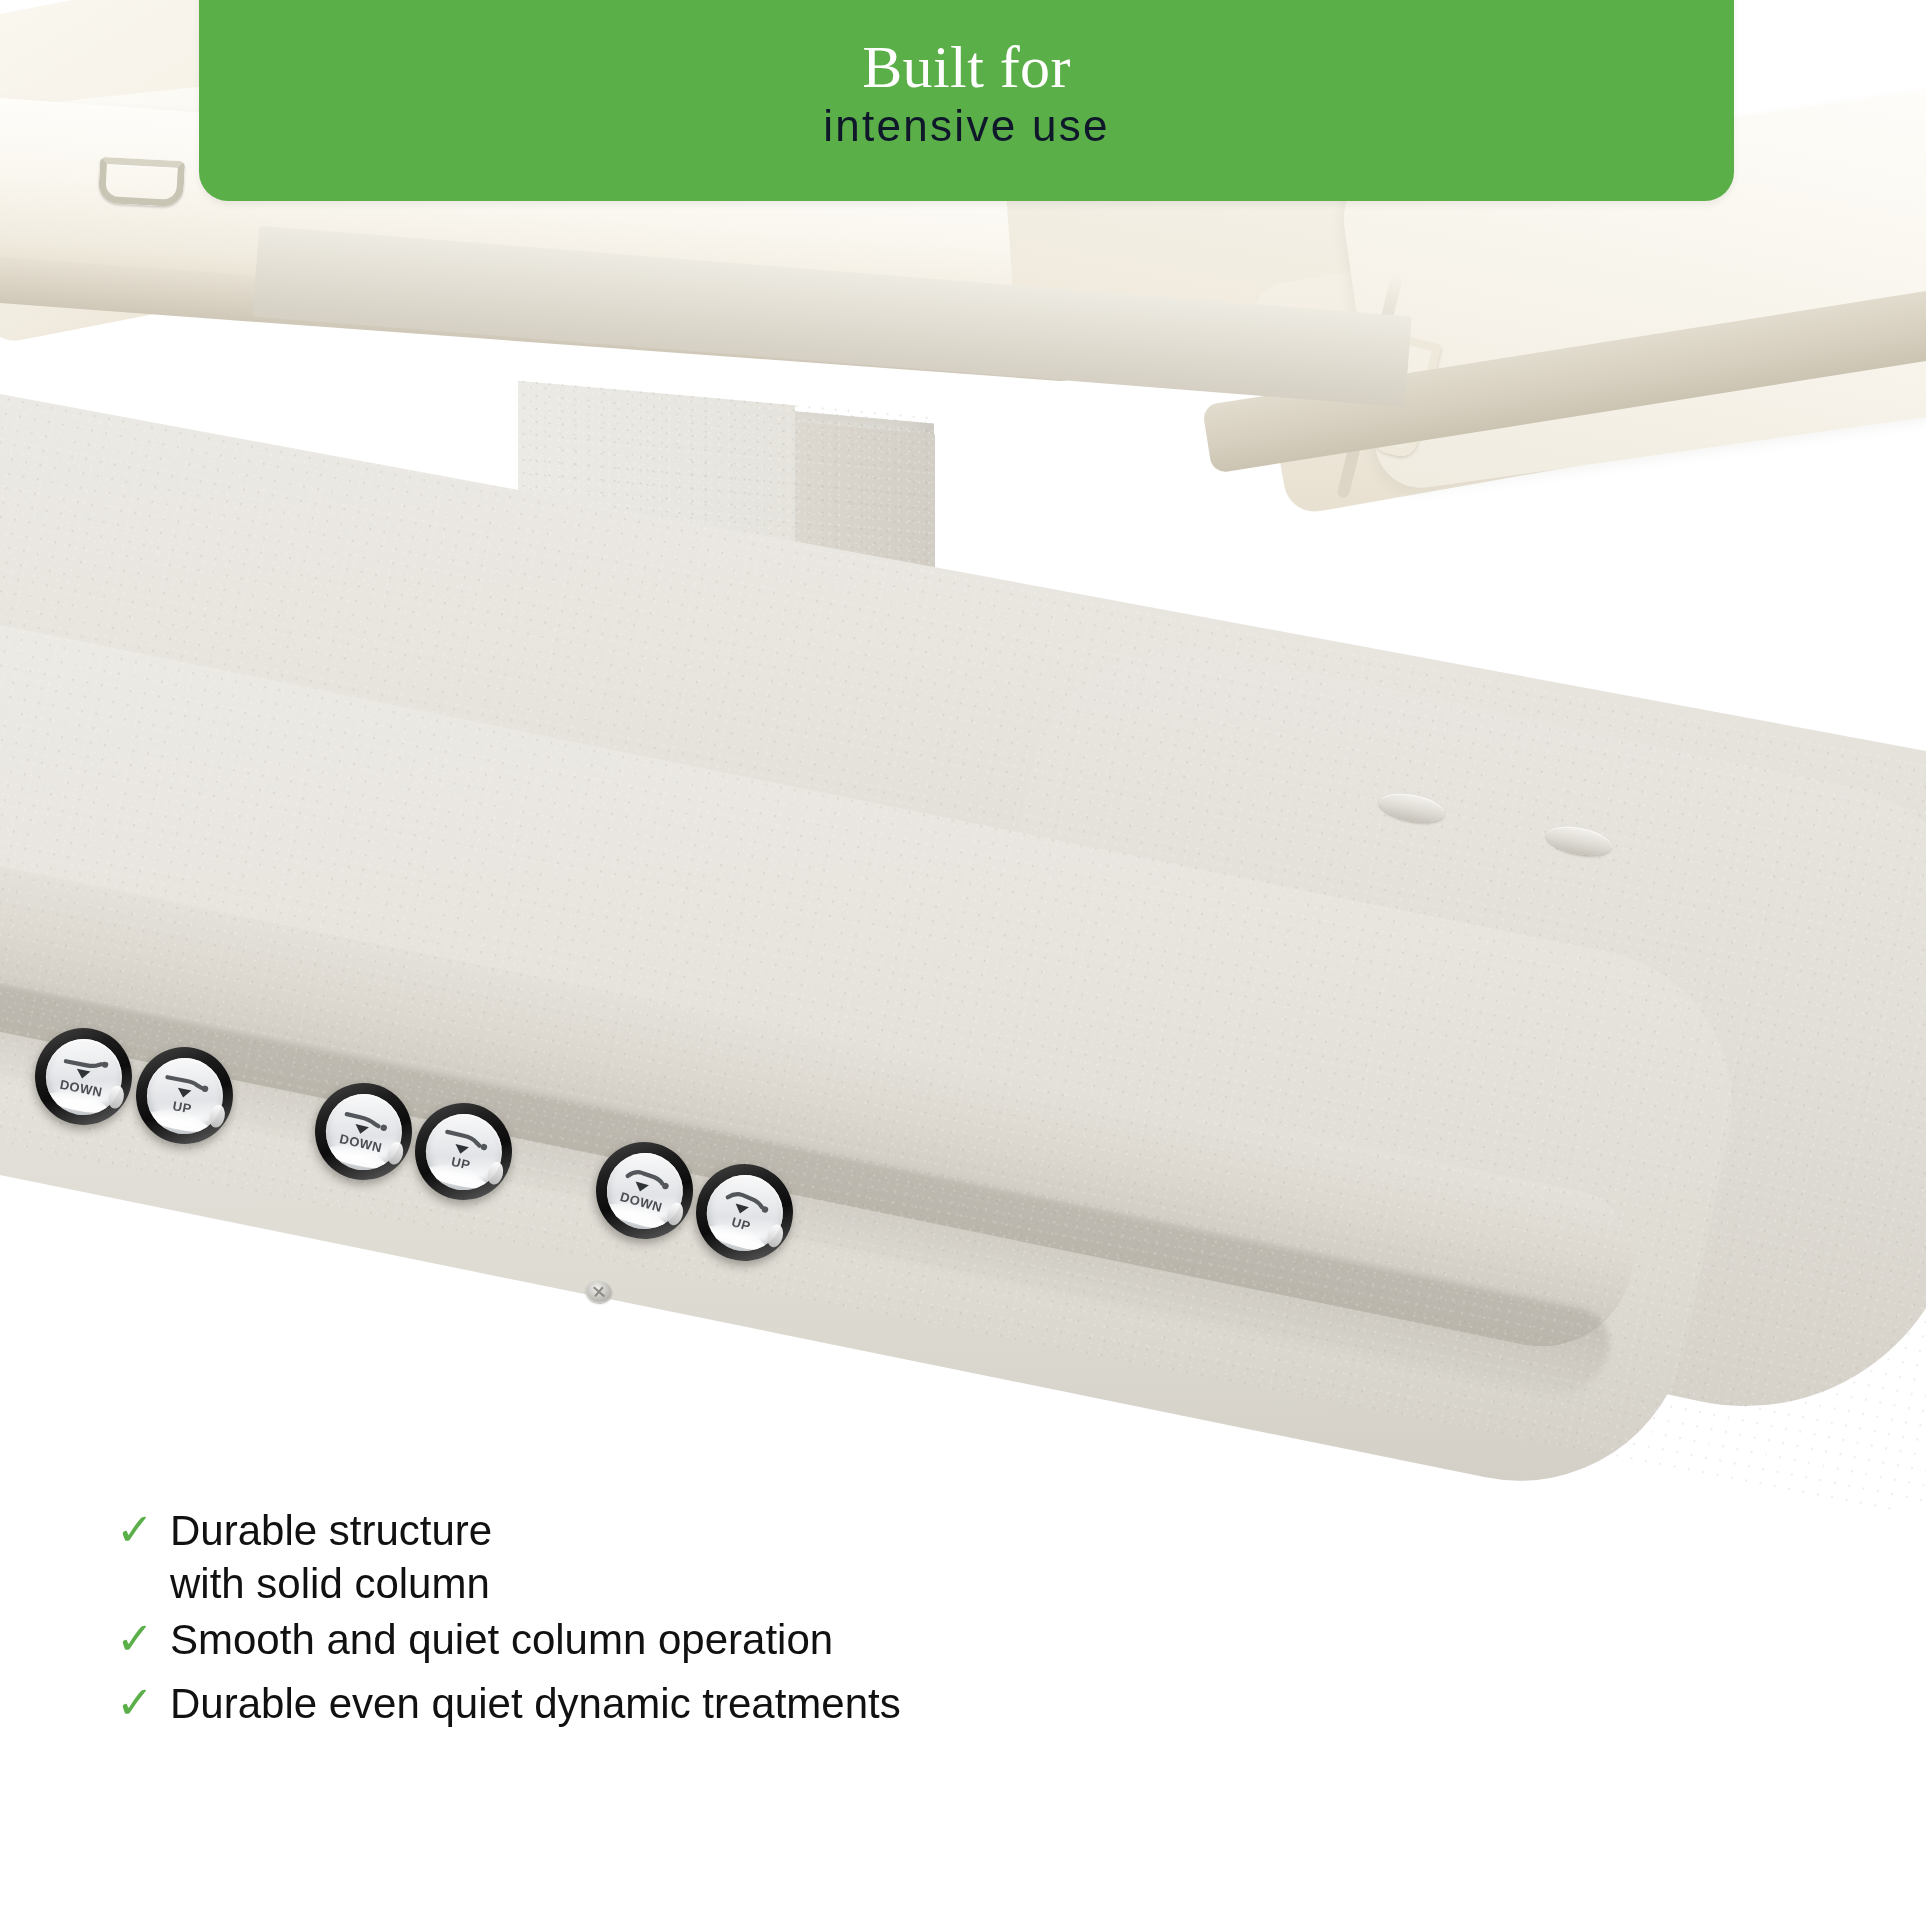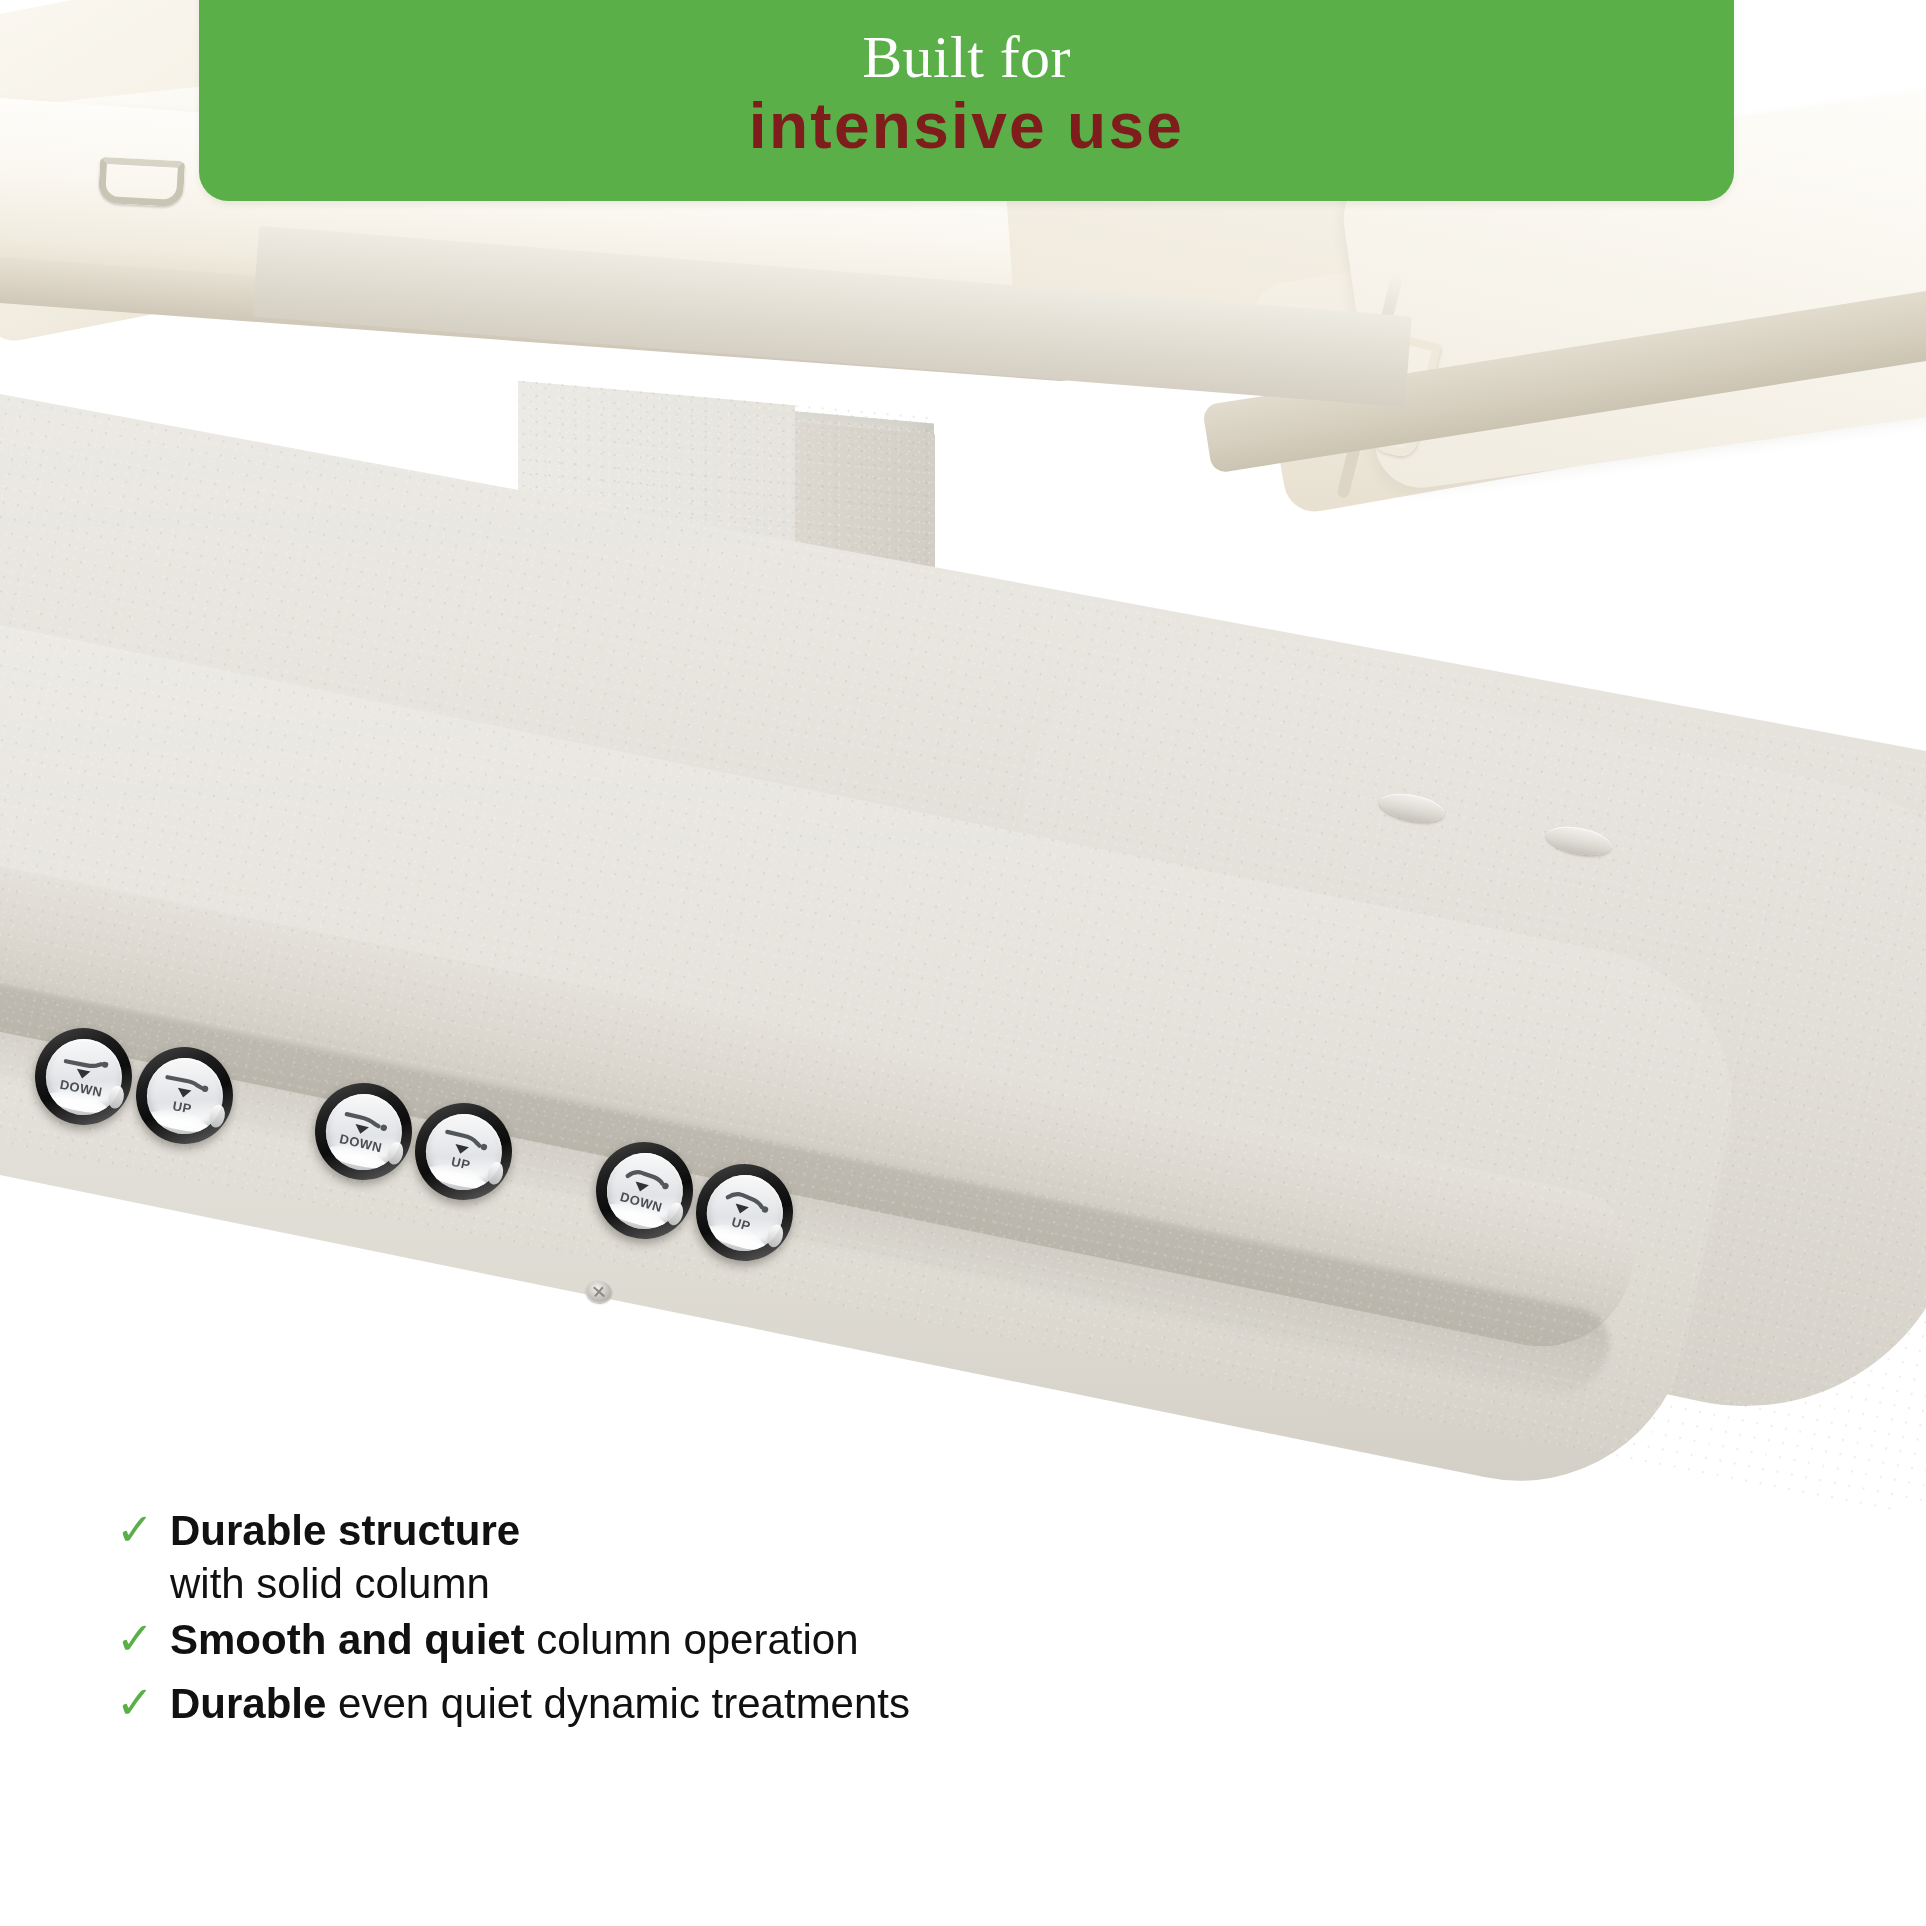--- a/index.html
+++ b/index.html
@@ -259,41 +259,41 @@
     z-index:40;
   }
   .banner .line1{
     font-family:Liberation Serif, serif;
     font-weight:300;font-size:60px;color:#ffffff;
     letter-spacing:0.4px;line-height:1.0;
     margin-bottom:7.7px;
   }
   .banner .line2{
     font-family:"Liberation Sans", sans-serif;
-    font-weight:700;font-size:64px;color:#7f1d1d;
+    font-weight:400;font-size:44px;color:#0f172a;
     letter-spacing:2.3px;line-height:1.0;
   }
 
   
   .features{
     position:absolute;left:116px;top:1506px;width:1695px;
     z-index:30;
   }
   .feat-row{display:flex;align-items:flex-start;margin-bottom:3.1px;}
   .check{
     width:54px;flex:0 0 54px;
     color:#5BAF49;font-size:45px;line-height:1.05;font-weight:400;
     font-family:"DejaVu Sans", sans-serif;
     text-align:left;
   }
   .feat-text{
     font-family:"Liberation Sans", sans-serif;
     font-size:42px;line-height:1.20;color:#111111;font-weight:400;
   }
-  .feat-text b{font-weight:700;}
+  .feat-text b{font-weight:400;}
   .feat-sub{
     margin-left:54px;
     font-family:"Liberation Sans", sans-serif;
     font-size:42px;line-height:1.20;color:#111111;font-weight:400;
     margin-bottom:5px;
   }
   .gap-sm{height:10.8px;}
 </style>
 </head>
 <body>

